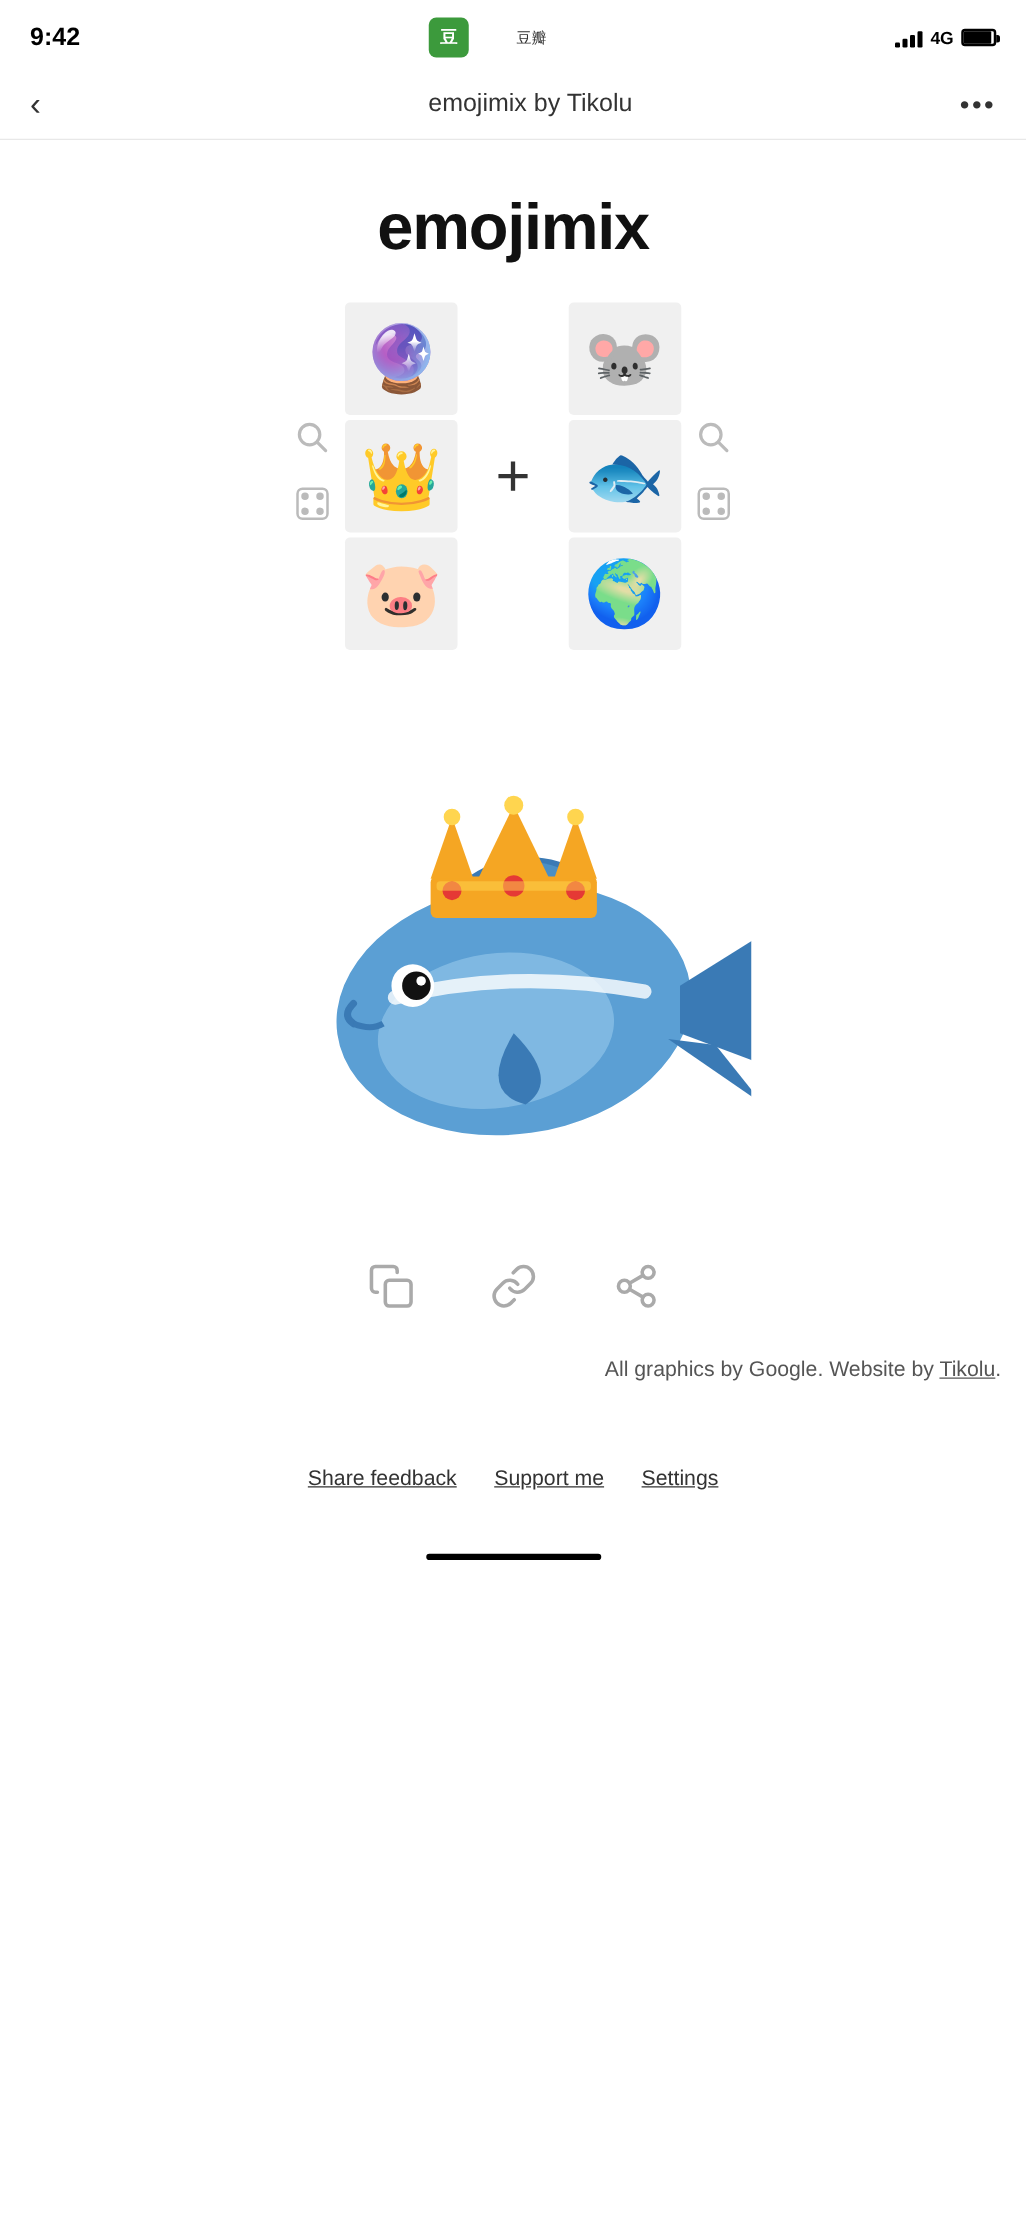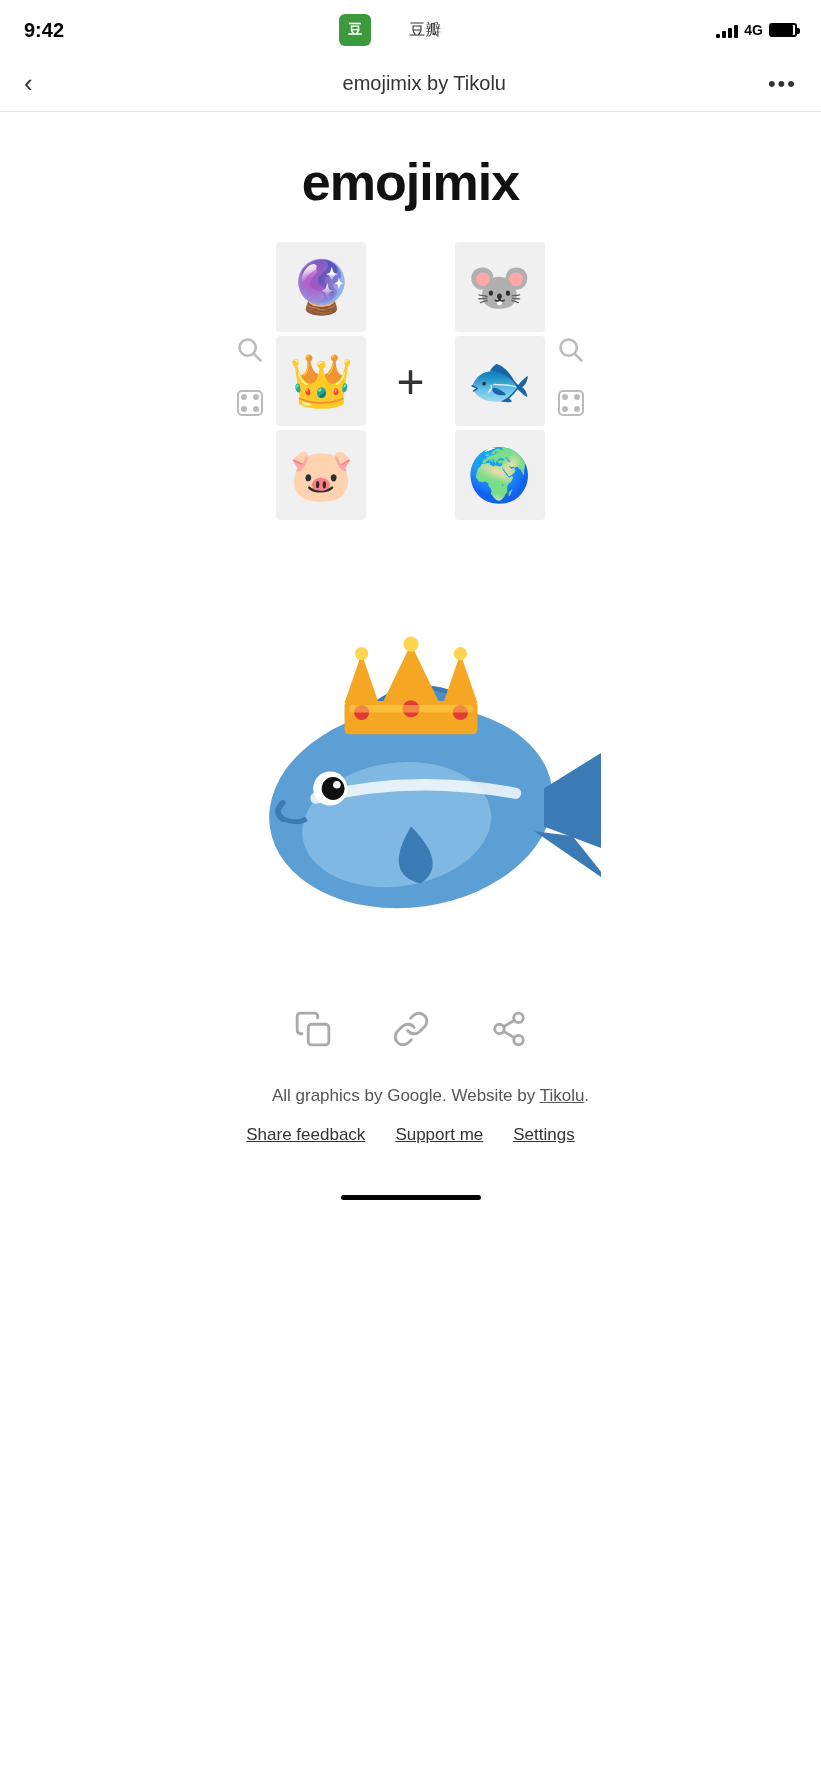--- a/index.html
+++ b/index.html
@@ -36,21 +36,21 @@
       background: #3c9a3c;
       border-radius: 6px;
       display: flex;
       align-items: center;
       justify-content: center;
       color: white;
       font-size: 14px;
       font-weight: bold;
     }
     .douban-text {
-      font-size: 16px;
+      font-size: 12px;
       color: #333;
       margin-left: 32px;
     }
     .status-right {
       display: flex;
       align-items: center;
       gap: 6px;
       text-align: center;
     }
     .signal-bars {
@@ -218,21 +218,21 @@
     }
 
     .action-icon {
       font-size: 36px;
       color: #aaa;
       cursor: pointer;
     }
 
     
     .footer-text {
-      text-align: center;
+      text-align: right;
       font-size: 17px;
       color: #555;
       padding: 10px 20px 6px;
       line-height: 1.5;
       margin-left: 40px;
     }
     .footer-text a {
       color: #555;
       text-decoration: underline;
     }
@@ -241,20 +241,21 @@
       display: flex;
       justify-content: center;
       gap: 30px;
       padding: 10px 20px 30px;
     }
     .footer-link {
       font-size: 17px;
       color: #333;
       text-decoration: underline;
       cursor: pointer;
+      margin-top: 48px;
     }
 
     
     .home-indicator {
       display: flex;
       justify-content: center;
       padding: 20px 0 10px;
     }
     .home-bar {
       width: 140px;

